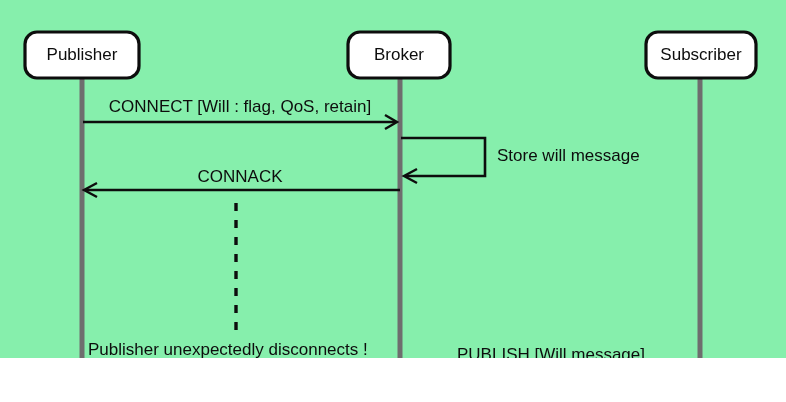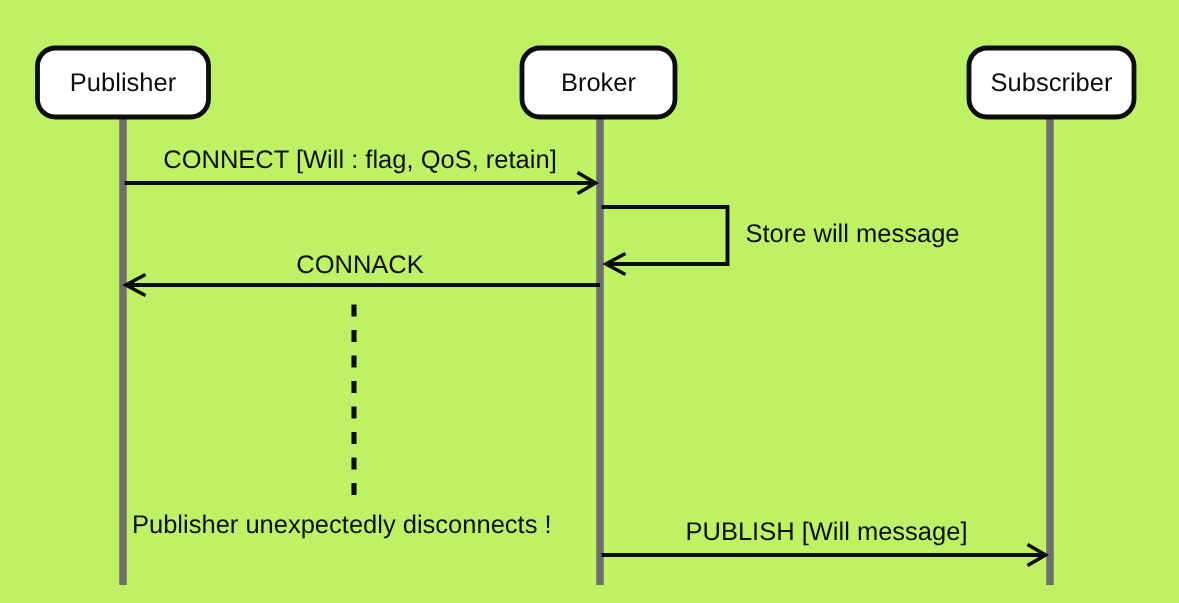--- a/index.html
+++ b/index.html
@@ -6,22 +6,22 @@
     margin: 0;
     padding: 0;
     background: #ffffff;
   }
   body {
     font-family: "Liberation Sans", sans-serif;
   }
   #diagram-root {
     position: relative;
     width: 786px;
-    height: 402px;
-    background: #bef264;
+    height: 358px;
+    background: #86efac;
     overflow: hidden;
   }
   #diagram-svg {
     position: absolute;
     top: 0;
     left: 0;
     width: 786px;
     height: 402px;
   }
   .participant-label {

